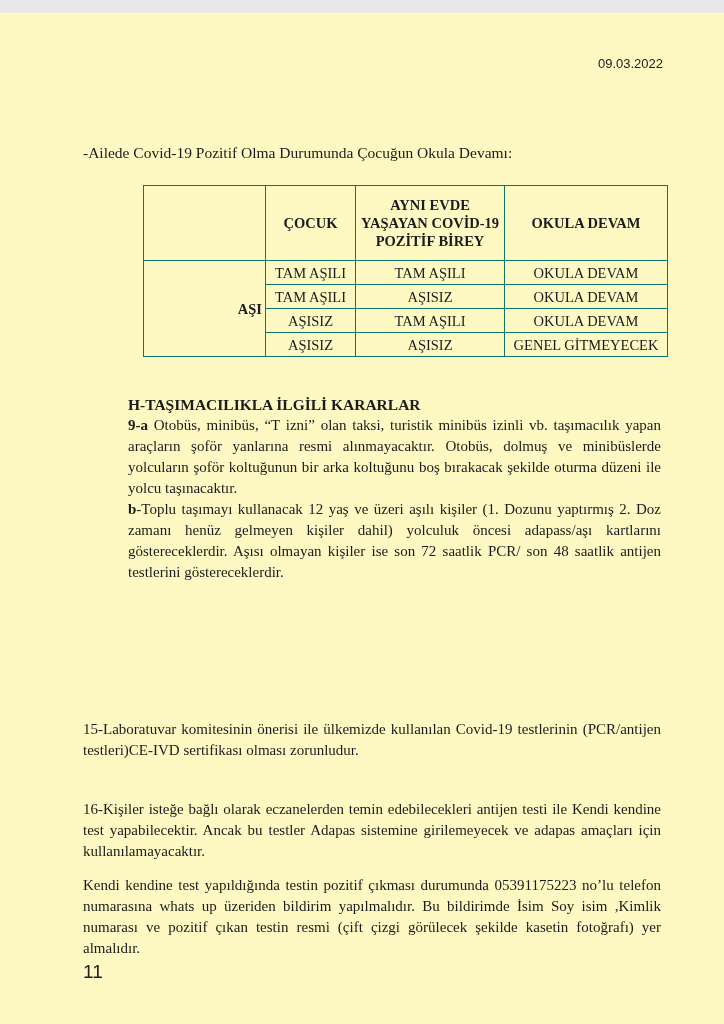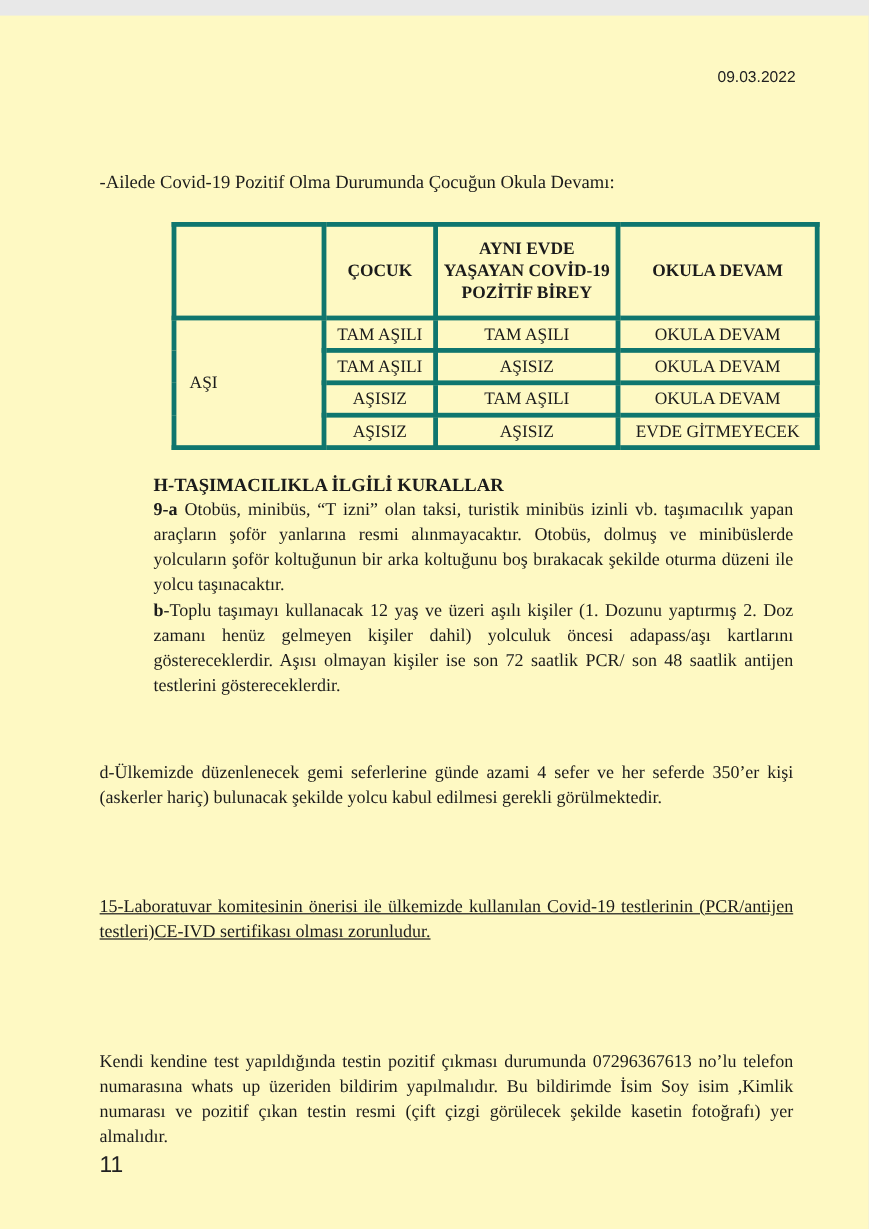--- a/index.html
+++ b/index.html
@@ -35,30 +35,30 @@
     position: absolute;
     top: 172px;
     left: 143px;
     border-collapse: collapse;
     table-layout: fixed;
     width: 496px;
     font-size: 14.5px;
     line-height: 18px;
   }
   table.vtable td {
-    border: 4px solid #0f766e;
+    border: 1px solid #0f766e;
     text-align: center;
     vertical-align: middle;
     padding: 1px 3px;
   }
   table.vtable td.hdr { font-weight: bold; height: 72px; }
   table.vtable td.body-cell { height: 21px; font-weight: normal; }
   table.vtable td.rowgroup {
-    font-weight: normal;
-    text-align: left;
+    font-weight: bold;
+    text-align: right;
     padding-left: 11px;
     vertical-align: middle;
   }
   .col1 { width: 115px; }
   .col2 { width: 83px; }
   .col3 { width: 142px; }
   .col4 { width: 156px; border-radius: 16px; }
 
   .block-h {
     position: absolute;
@@ -69,21 +69,21 @@
   .sec-title { font-weight: bold; font-size: 15.5px; line-height: 21px; }
   p.just {
     margin: 0;
     text-align: justify;
   }
   .lead { font-weight: bold; }
 
   .p-c  { position: absolute; top: 568px; left: 83px; width: 578px; }
   .p-d  { position: absolute; top: 621px; left: 83px; width: 578px; }
   .head-i { position: absolute; top: 701px; left: 83px; }
-  .p-15 { position: absolute; top: 733px; left: 83px; width: 578px; text-decoration: underline; }
+  .p-15 { position: absolute; top: 706px; left: 83px; width: 578px; }
   .p-16 { position: absolute; top: 786px; left: 83px; width: 578px; }
   .p-17 { position: absolute; top: 862px; left: 83px; width: 578px; }
   .pagenum {
     position: absolute;
     top: 948px;
     left: 83px;
     font-family: "Liberation Sans", sans-serif;
     font-size: 19px;
     color: #212121;
   }
@@ -117,35 +117,35 @@
         <td class="body-cell col4">OKULA DEVAM</td>
       </tr>
       <tr>
         <td class="body-cell col2">AŞISIZ</td>
         <td class="body-cell col3">TAM AŞILI</td>
         <td class="body-cell col4">OKULA DEVAM</td>
       </tr>
       <tr>
         <td class="body-cell col2">AŞISIZ</td>
         <td class="body-cell col3">AŞISIZ</td>
-        <td class="body-cell col4">EVDE GİTMEYECEK</td>
+        <td class="body-cell col4">GENEL GİTMEYECEK</td>
       </tr>
     </tbody>
   </table>
 
   <div class="block-h">
-    <div class="sec-title">H-TAŞIMACILIKLA İLGİLİ KURALLAR</div>
+    <div class="sec-title">H-TAŞIMACILIKLA İLGİLİ KARARLAR</div>
     <p class="just"><span class="lead">9-a</span><span> Otobüs, minibüs, “T izni” olan taksi, turistik minibüs izinli vb. taşımacılık yapan araçların şoför yanlarına resmi alınmayacaktır. Otobüs, dolmuş ve minibüslerde yolcuların şoför koltuğunun bir arka koltuğunu boş bırakacak şekilde oturma düzeni ile yolcu taşınacaktır.</span></p>
     <p class="just"><span class="lead">b</span><span>-Toplu taşımayı kullanacak 12 yaş ve üzeri aşılı kişiler (1. Dozunu yaptırmış 2. Doz zamanı henüz gelmeyen kişiler dahil) yolculuk öncesi adapass/aşı kartlarını göstereceklerdir. Aşısı olmayan kişiler ise son 72 saatlik PCR/ son 48 saatlik antijen testlerini göstereceklerdir.</span></p>
   </div>
 
 
-  <p class="just p-d">d-Ülkemizde düzenlenecek gemi seferlerine günde azami 4 sefer ve her seferde 350’er kişi (askerler hariç) bulunacak şekilde yolcu kabul edilmesi gerekli görülmektedir.</p>
 
 
   <p class="just p-15">15-Laboratuvar komitesinin önerisi ile ülkemizde kullanılan Covid-19 testlerinin (PCR/antijen testleri)CE-IVD sertifikası olması zorunludur.</p>
 
+  <p class="just p-16">16-Kişiler isteğe bağlı olarak eczanelerden temin edebilecekleri antijen testi ile Kendi kendine test yapabilecektir. Ancak bu testler Adapas sistemine girilemeyecek ve adapas amaçları için kullanılamayacaktır.</p>
 
-  <p class="just p-17">Kendi kendine test yapıldığında testin pozitif çıkması durumunda 07296367613 no’lu telefon numarasına whats up üzeriden bildirim yapılmalıdır. Bu bildirimde İsim Soy isim ,Kimlik numarası ve pozitif çıkan testin resmi (çift çizgi görülecek şekilde kasetin fotoğrafı) yer almalıdır.</p>
+  <p class="just p-17">Kendi kendine test yapıldığında testin pozitif çıkması durumunda 05391175223 no’lu telefon numarasına whats up üzeriden bildirim yapılmalıdır. Bu bildirimde İsim Soy isim ,Kimlik numarası ve pozitif çıkan testin resmi (çift çizgi görülecek şekilde kasetin fotoğrafı) yer almalıdır.</p>
 
   <div class="pagenum">11</div>
 
 </div>
 
 </body></html>

